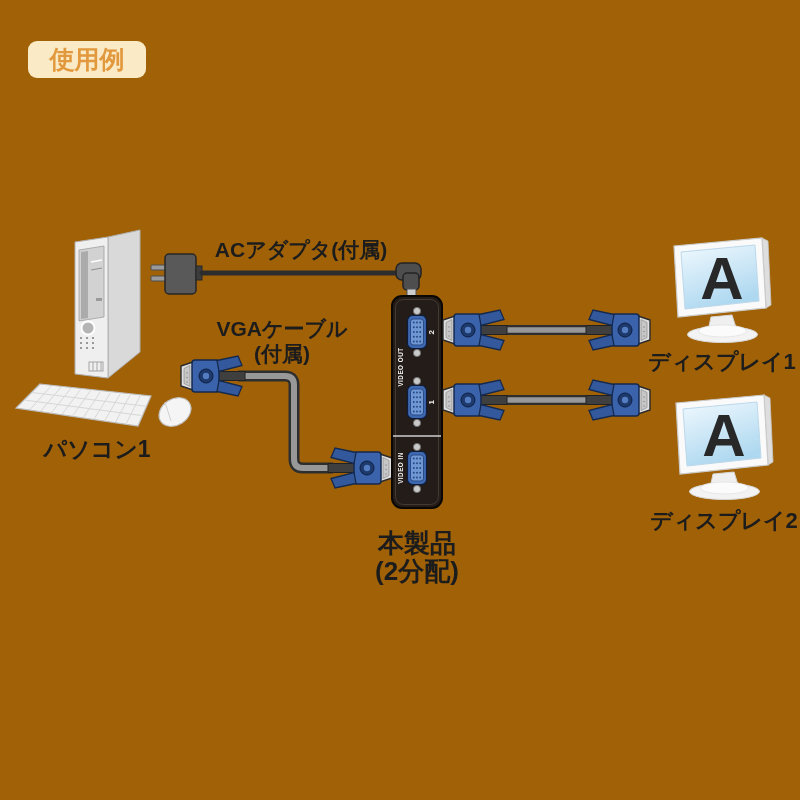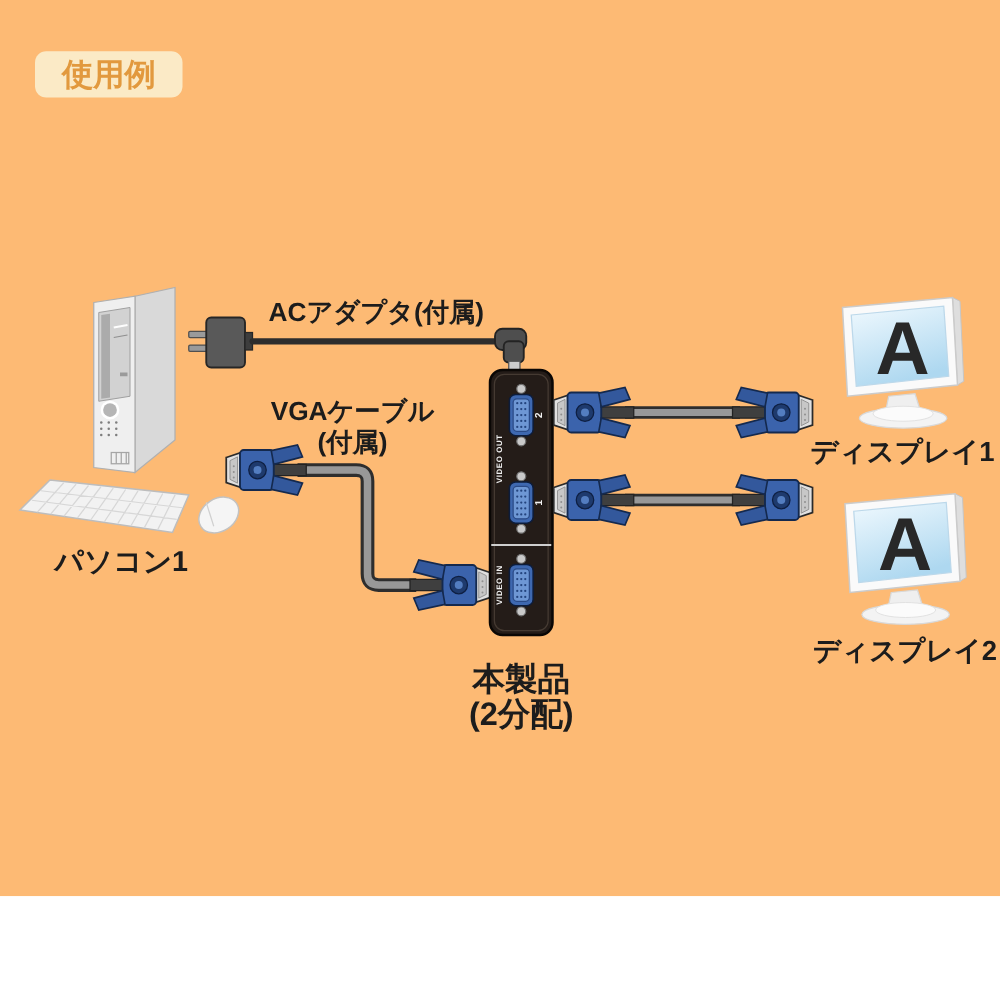--- a/index.html
+++ b/index.html
@@ -1,16 +1,16 @@
 <!DOCTYPE html>
 <html><head>
 <meta charset="utf-8">
 <style>
   html,body{margin:0;padding:0;background:#ffffff;}
-  .stage{width:800px;height:717px;position:relative;background:#fdba74;overflow:hidden;}
+  .stage{width:800px;height:800px;position:relative;background:#a16207;overflow:hidden;}
   svg{display:block;}
   text{font-family:"Liberation Sans","DejaVu Sans",sans-serif;}
   .lbl{font-weight:bold;fill:#1c1c1c;}
   .badge-txt{font-weight:bold;fill:#e2993e;}
   .port-txt{font-weight:bold;fill:#f2f2f2;letter-spacing:0.5px;}
   .screen-letter{font-weight:bold;fill:#282828;}
 </style>
 </head>
 <body>
 

